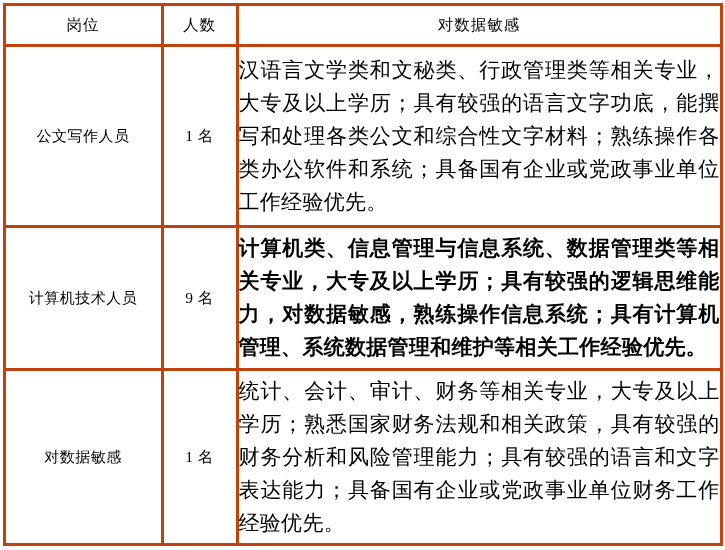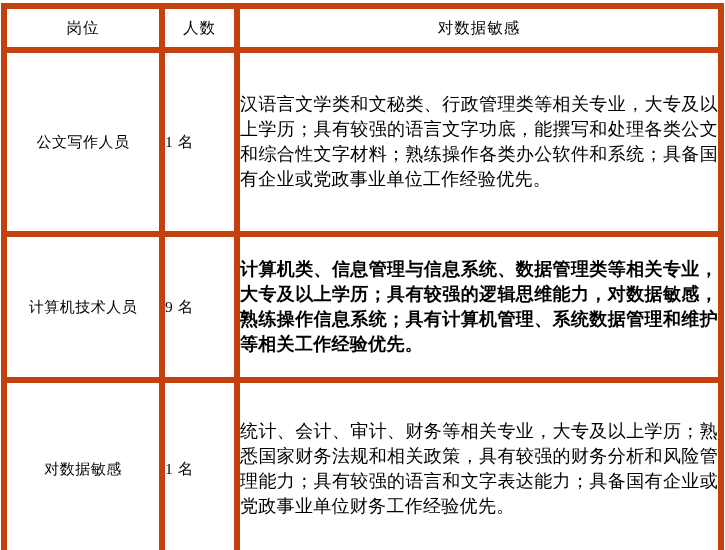--- a/index.html
+++ b/index.html
@@ -23,21 +23,21 @@
     justify-content: center;
   }
   table.job-table {
     border-collapse: collapse;
     width: 717px;
     margin: 3px 0 0 0;
     table-layout: fixed;
   }
   table.job-table td,
   table.job-table th {
-    border: 6px solid #c2410c;
+    border: 3px solid #c2410c;
     padding: 0;
     vertical-align: middle;
     font-weight: normal;
   }
   .col-post   { width: 158px; }
   .col-count  { width: 75px; }
   .col-req    { width: 484px; }
 
   .head-cell {
     text-align: center;
@@ -46,28 +46,28 @@
     letter-spacing: 1px;
   }
   .cell-post {
     text-align: center;
     font-size: 15px;
     line-height: 28px;
     padding: 4px 10px;
     letter-spacing: 0.5px;
   }
   .cell-count {
-    text-align: left;
+    text-align: center;
     font-size: 15.5px;
     letter-spacing: 0.5px;
   }
   .cell-req {
     text-align: left;
-    font-size: 18px;
-    line-height: 25px;
+    font-size: 21px;
+    line-height: 33px;
     padding: 8px 12px 8px 12px;
     letter-spacing: 0.3px;
     text-align: justify;
     text-justify: inter-ideograph;
   }
   .row-1 .cell-req { height: 178px; }
   .row-2 .cell-req { height: 140px; font-weight: bold; }
   .row-3 .cell-req { height: 172px; font-family: Liberation Serif, serif; }
 </style>
 </head>

